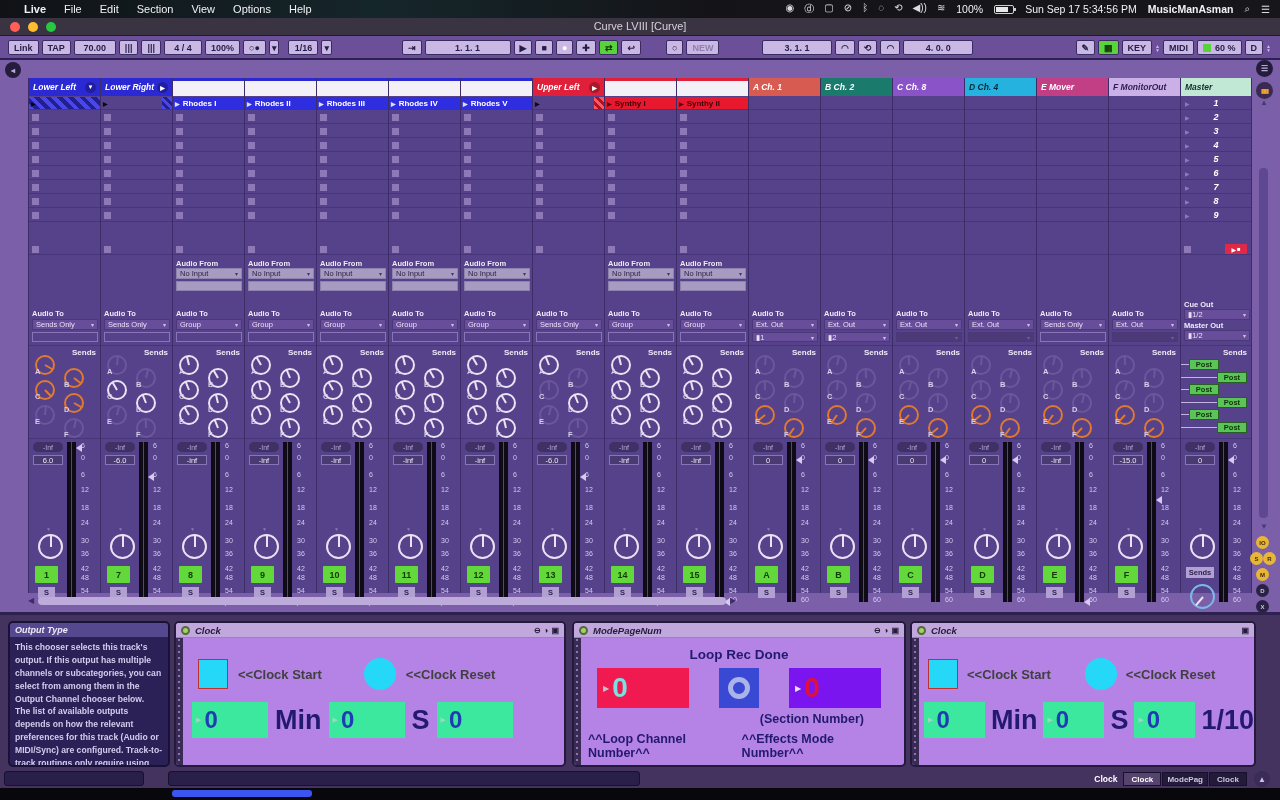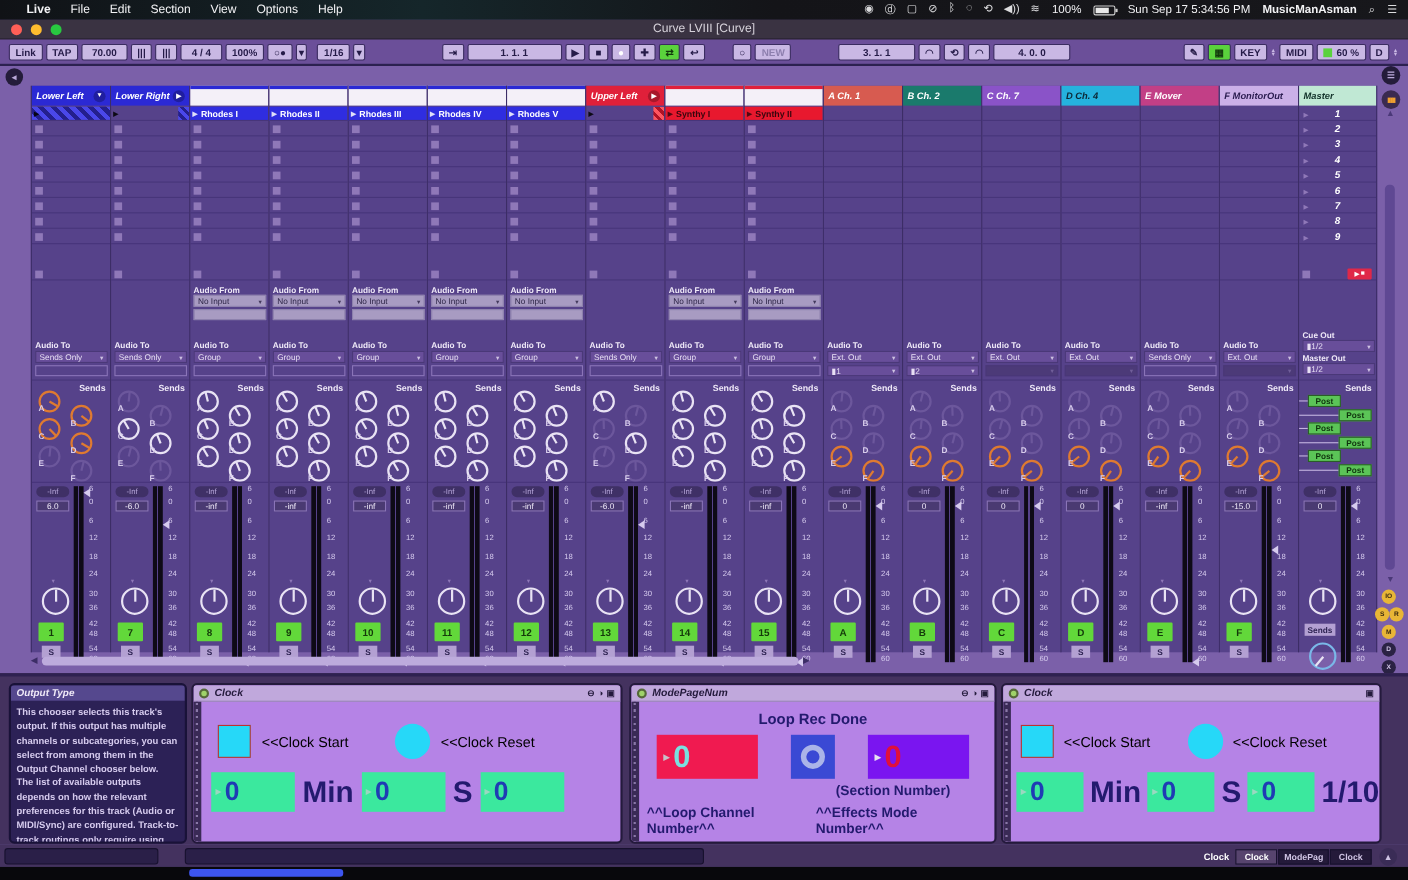--- a/index.html
+++ b/index.html
@@ -98,21 +98,21 @@
   .device .dtitle{height:15px;background:#c0a8dc;display:flex;align-items:center;padding:0 5px;gap:5px;
     font-size:9.5px;font-weight:bold;font-style:italic;color:#241a3c;border-bottom:1px solid #9a82b8;}
   .led{width:9px;height:9px;border-radius:50%;background:#9fd26a;border:2px solid #55683a;}
   .dticons{margin-left:auto;display:flex;gap:3px;font-size:8px;font-style:normal;color:#241a3c;}
   .dbody{position:relative;height:129px;}
   .handle{position:absolute;left:0;top:0;width:7px;height:100%;background:#3a2a56;
     background-image:repeating-linear-gradient(0deg,#8a78a8 0 2px,#3a2a56 2px 6px);background-size:2px 100%;background-position:2px 0;background-repeat:no-repeat;}
   .crow{display:flex;align-items:center;}
   .cybtn{width:30px;height:30px;background:#26d8f8;border:1px solid #c03030;}
   .cycirc{width:32px;height:32px;background:#26d8f8;border-radius:50%;}
-  .clabel{font-size:13px;font-weight:normal;color:#000000;}
+  .clabel{font-size:13px;font-weight:bold;color:#404040;}
   .numbox{width:76px;height:36px;background:#3be89e;display:flex;align-items:center;padding-left:4px;gap:3px;}
   .numbox .tri{font-size:7px;color:#9ad8c0;}
   .numbox .nv{font-size:24px;font-weight:bold;color:#1f3cb4;}
   .biglabel{font-size:27px;font-weight:bold;color:#231a6e;}
   .redbox{width:92px;height:40px;background:#f01a50;display:flex;align-items:center;padding-left:6px;gap:3px;}
   .redbox .tri{font-size:8px;color:#c8c0c8;}
   .redbox .nv{font-size:28px;font-weight:bold;color:#7ae0e0;}
   .bluebtn{width:40px;height:40px;background:#3a49d4;display:flex;align-items:center;justify-content:center;}
   .bluebtn .ring{width:22px;height:22px;border:5px solid #aab4e8;border-radius:50%;}
   .purplebox{width:92px;height:40px;background:#7a15f0;display:flex;align-items:center;padding-left:6px;gap:3px;}
@@ -1350,21 +1350,21 @@
         <div class="fader" style="top: 21px;"></div>
         <div class="pantri">▼</div>
         <div class="pan">
           <i></i>
         </div>
         <div class="act">B</div>
         <div class="solo">S</div>
       </div>
     </div>
     <div class="track-col" style="left: 892px;">
-      <div class="thead" style="background: rgb(138, 83, 200); color: rgb(255, 255, 255);">C Ch. 7</div>
+      <div class="thead" style="background: rgb(138, 83, 200); color: rgb(255, 255, 255);">C Ch. 8</div>
       <div class="cliprow" style="top: 19px;"></div>
       <div class="slotrow" style="top: 33px;"></div>
       <div class="slotrow" style="top: 47px;"></div>
       <div class="slotrow" style="top: 61px;"></div>
       <div class="slotrow" style="top: 75px;"></div>
       <div class="slotrow" style="top: 89px;"></div>
       <div class="slotrow" style="top: 103px;"></div>
       <div class="slotrow" style="top: 117px;"></div>
       <div class="slotrow" style="top: 131px;"></div>
       <div class="slotrow" style="top: 165px; height: 12px;"></div>

